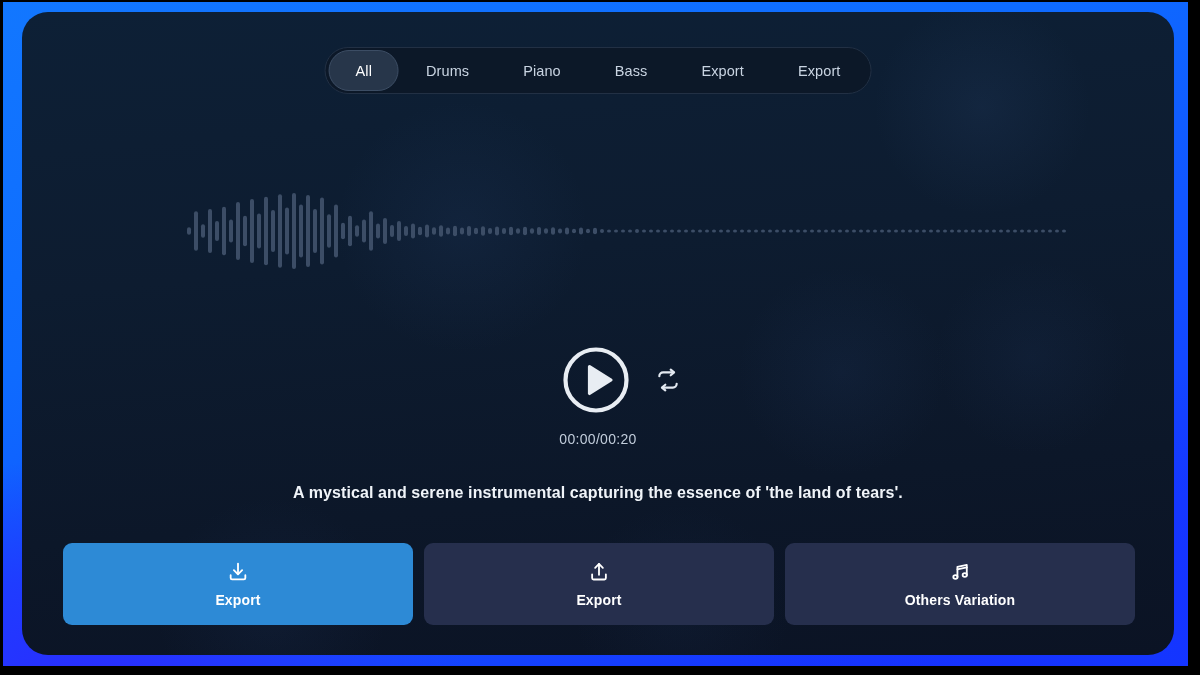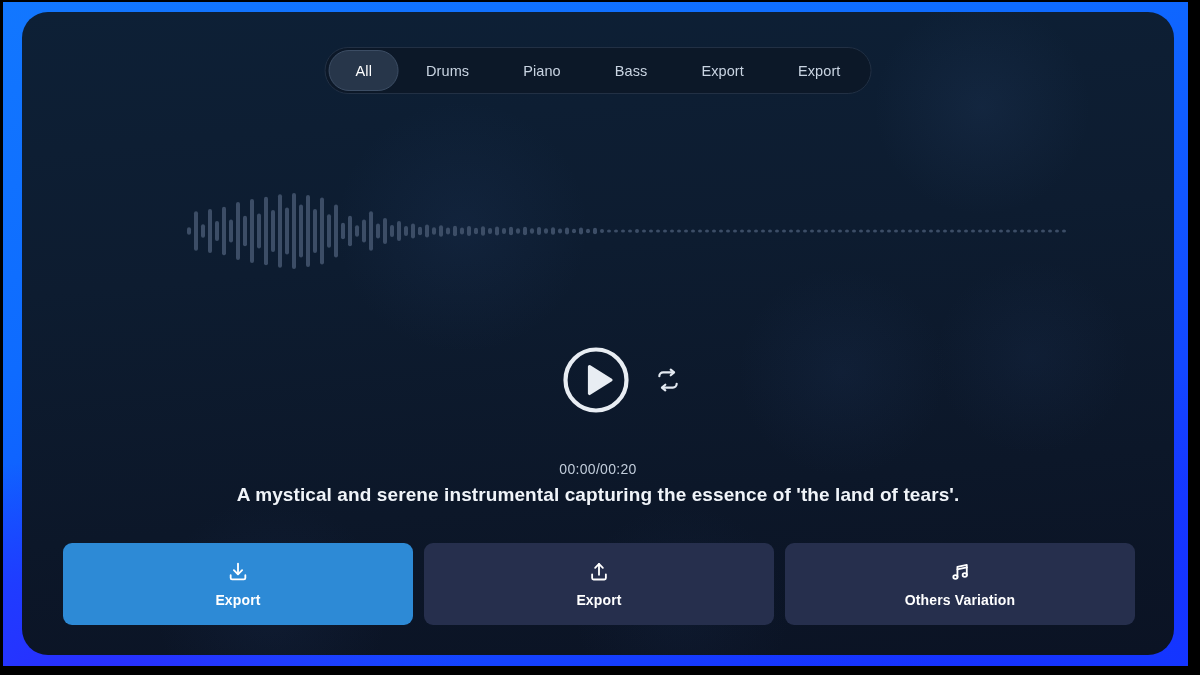--- a/index.html
+++ b/index.html
@@ -94,41 +94,41 @@
   #waveform {
     position: absolute;
     left: 165px; top: 178px;
     width: 880px; height: 82px;
   }
 
   
   #transport {
     position: absolute;
     left: 0; right: 0; top: 333px;
-    display: flex; flex-direction: column; align-items: center; gap: 30px;
+    display: flex; flex-direction: column; align-items: center;
   }
   #transport-row {
     display: flex; align-items: center; gap: 24px;
     padding-left: 46px;
   }
   #play-button { width: 70px; height: 70px; cursor: pointer; display:block; }
   #loop-button { width: 26px; height: 26px; cursor: pointer; display:block; }
   #time-display {
     margin-top: 16px;
     font-size: 14px;
     color: #c2cddb;
     letter-spacing: .3px;
   }
 
   
   #description {
     position: absolute;
     left: 0; right: 0; top: 472px;
     text-align: center;
-    font-size: 19px;
+    font-size: 16px;
     font-weight: bold;
     color: #f0f4f9;
     letter-spacing: .1px;
   }
 
   
   #action-bar {
     position: absolute;
     left: 41px; top: 531px;
     width: 1072px;

